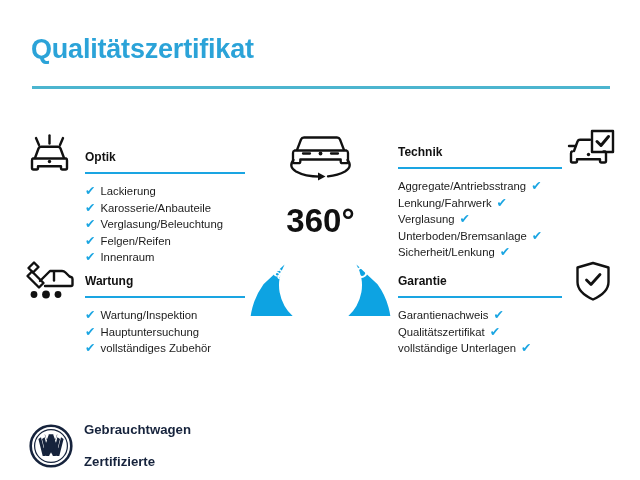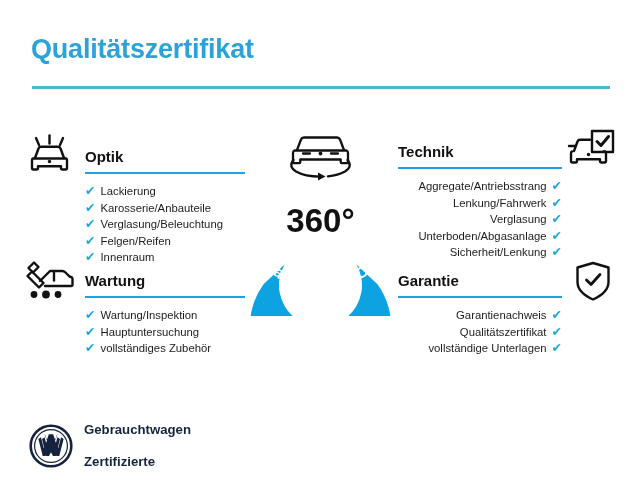--- a/index.html
+++ b/index.html
@@ -22,21 +22,21 @@
     position:absolute;left:32px;top:86px;width:578px;height:3px;
     background:#4cb5cf;
   }
 
   
   .block{position:absolute;}
   .block .head{
     position:relative;height:26px;
   }
   .head-text{
-    font-size:15px;font-weight:bold;color:#111;
+    font-size:12px;font-weight:bold;color:#111;
     line-height:18px;
   }
   .head-rule{
     position:absolute;left:0;right:0;bottom:0;height:2.5px;background:#1aa5e2;
   }
   .items{margin-top:9px;}
   .item{
     display:flex;align-items:center;
     font-size:11.3px;color:#1c1c1c;
     line-height:16.6px;height:16.6px;
@@ -48,21 +48,21 @@
 
   
   .col-left{left:85px;width:160px;}
   .col-left .head-text{text-align:left;}
   .col-left .item{justify-content:flex-start;}
   .col-left .chk{margin-right:5px;}
 
   
   .col-right{left:398px;width:164px;}
   .col-right .head-text{text-align:left;}
-  .col-right .item{justify-content:flex-end;}
+  .col-right .item{}
   .col-right .chk{margin-left:5px;}
 
   .blk-optik{top:148px;}
   .blk-wartung{top:272px;}
   .blk-technik{top:143px;}
   .blk-garantie{top:272px;}
 
   
   .sec-icon{position:absolute;}
   .ic-optik{left:26px;top:134px;}
@@ -192,21 +192,21 @@
         </div>
       <div class="item">
           <span>Lenkung/Fahrwerk</span>
           <span class="chk">✔</span>
         </div>
       <div class="item">
           <span>Verglasung</span>
           <span class="chk">✔</span>
         </div>
       <div class="item">
-          <span>Unterboden/Abgasanlage</span>
+          <span>Unterboden/Bremsanlage</span>
           <span class="chk">✔</span>
         </div>
       <div class="item">
           <span>Sicherheit/Lenkung</span>
           <span class="chk">✔</span>
         </div>
     </div>
   </div>
 
   <div class="sec-icon ic-garantie">

